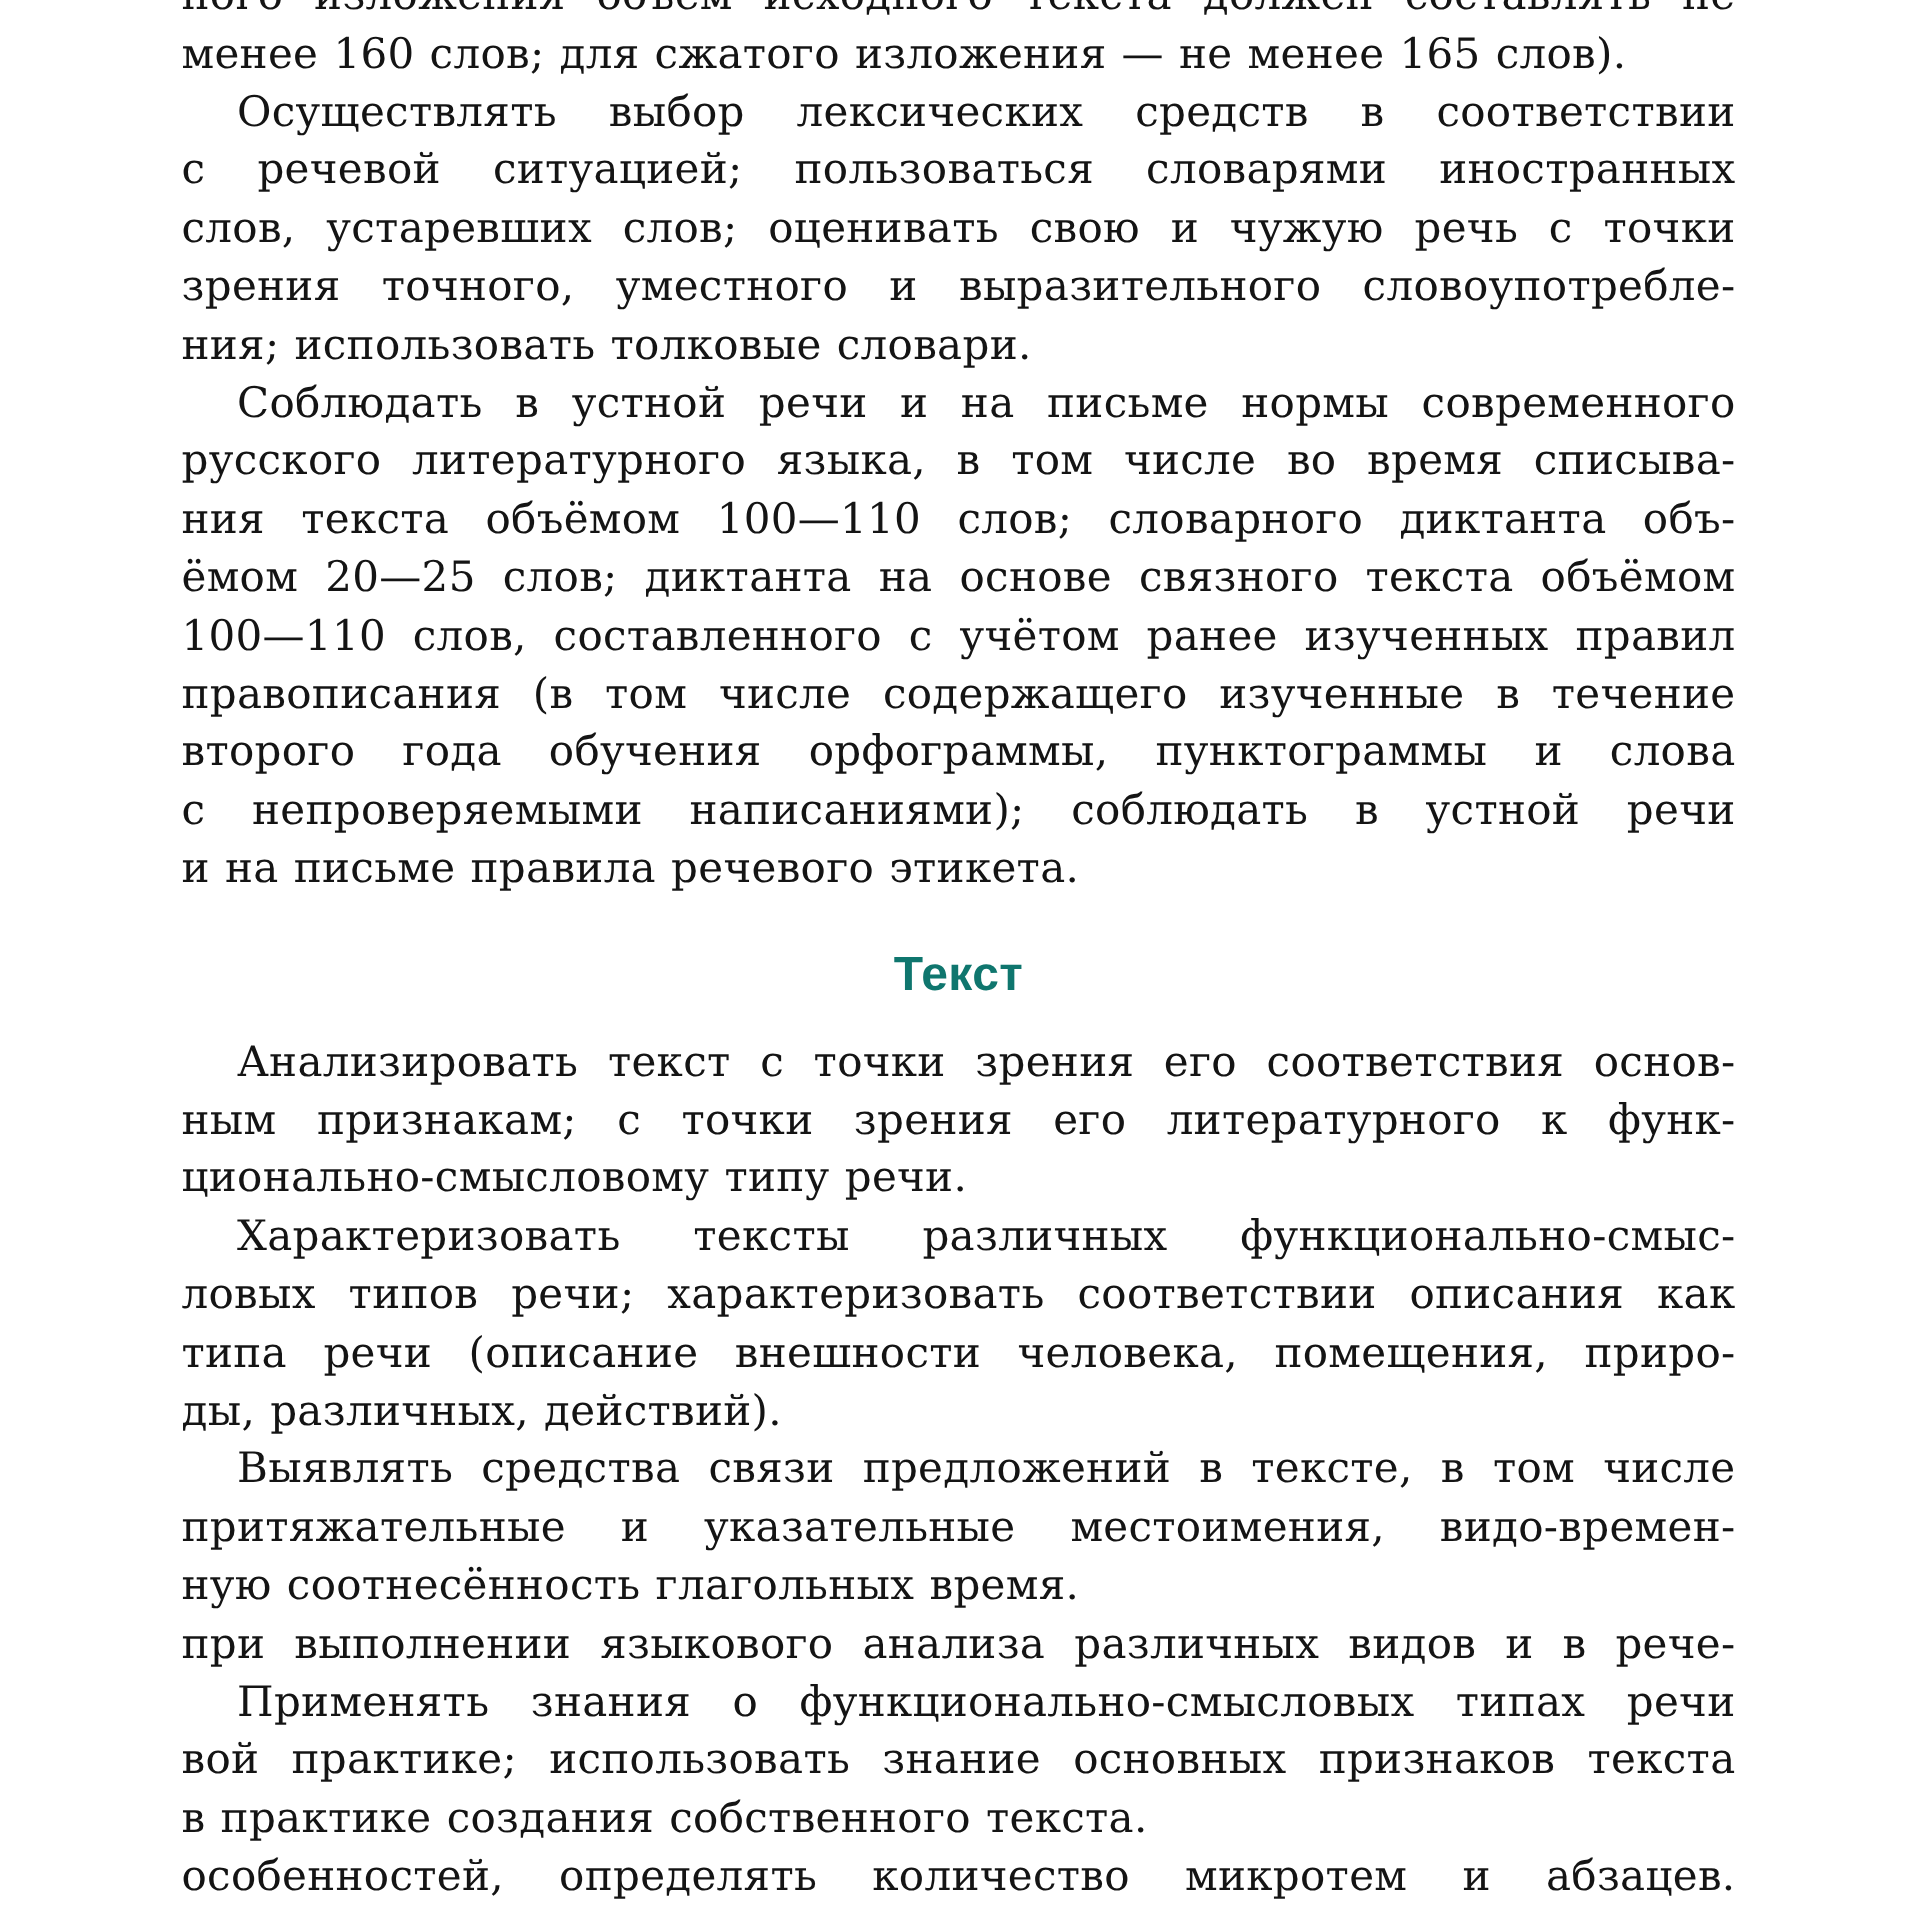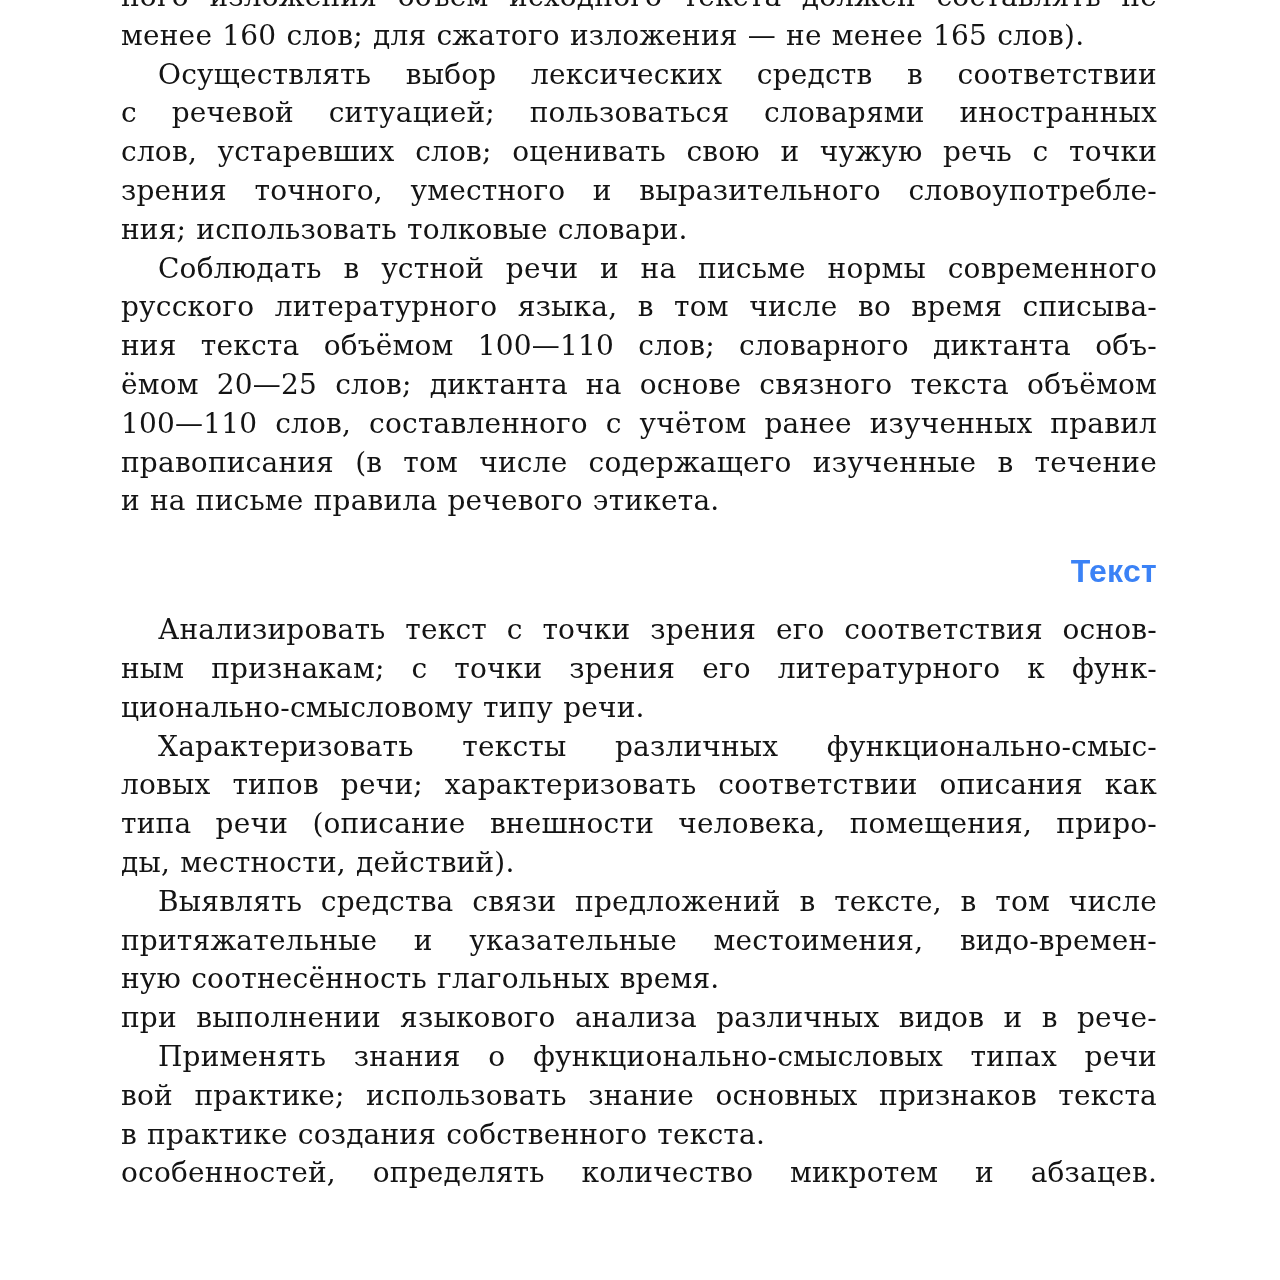--- a/index.html
+++ b/index.html
@@ -44,23 +44,23 @@
   }
   .line.indent {
     text-indent: 37px;
   }
   .heading {
     font-family: "Liberation Sans", "DejaVu Sans", sans-serif;
     font-weight: 800;
     font-size: 32px;
     line-height: 40px;
     letter-spacing: 0.3px;
-    color: #3b82f6;
+    color: #0f766e;
     margin: 30px 0 20px 0;
-    text-align: right;
+    text-align: center;
   }
 </style>
 </head>
 <body>
 
 <div class="page">
   <div class="text-block">
     <div class="flow">
 
       <div class="paragraph">
@@ -76,36 +76,38 @@
         <div class="line last">ния; использовать толковые словари.</div>
       </div>
 
       <div class="paragraph">
         <div class="line indent">Соблюдать в устной речи и на письме нормы современного</div>
         <div class="line">русского литературного языка, в том числе во время списыва-</div>
         <div class="line">ния текста объёмом 100—110 слов; словарного диктанта объ-</div>
         <div class="line">ёмом 20—25 слов; диктанта на основе связного текста объёмом</div>
         <div class="line">100—110 слов, составленного с учётом ранее изученных правил</div>
         <div class="line">правописания (в том числе содержащего изученные в течение</div>
+        <div class="line">второго года обучения орфограммы, пунктограммы и слова</div>
+        <div class="line">с непроверяемыми написаниями); соблюдать в устной речи</div>
         <div class="line last">и на письме правила речевого этикета.</div>
       </div>
 
       <h2 class="heading">Текст</h2>
 
       <div class="paragraph">
         <div class="line indent">Анализировать текст с точки зрения его соответствия основ-</div>
         <div class="line">ным признакам; с точки зрения его литературного к функ-</div>
         <div class="line last">ционально-смысловому типу речи.</div>
       </div>
 
       <div class="paragraph">
         <div class="line indent">Характеризовать тексты различных функционально-смыс-</div>
         <div class="line">ловых типов речи; характеризовать соответствии описания как</div>
         <div class="line">типа речи (описание внешности человека, помещения, приро-</div>
-        <div class="line last">ды, местности, действий).</div>
+        <div class="line last">ды, различных, действий).</div>
       </div>
 
       <div class="paragraph">
         <div class="line indent">Выявлять средства связи предложений в тексте, в том числе</div>
         <div class="line">притяжательные и указательные местоимения, видо-времен-</div>
         <div class="line last">ную соотнесённость глагольных время.</div>
       </div>
 
       <div class="paragraph">
         <div class="line">при выполнении языкового анализа различных видов и в рече-</div>

